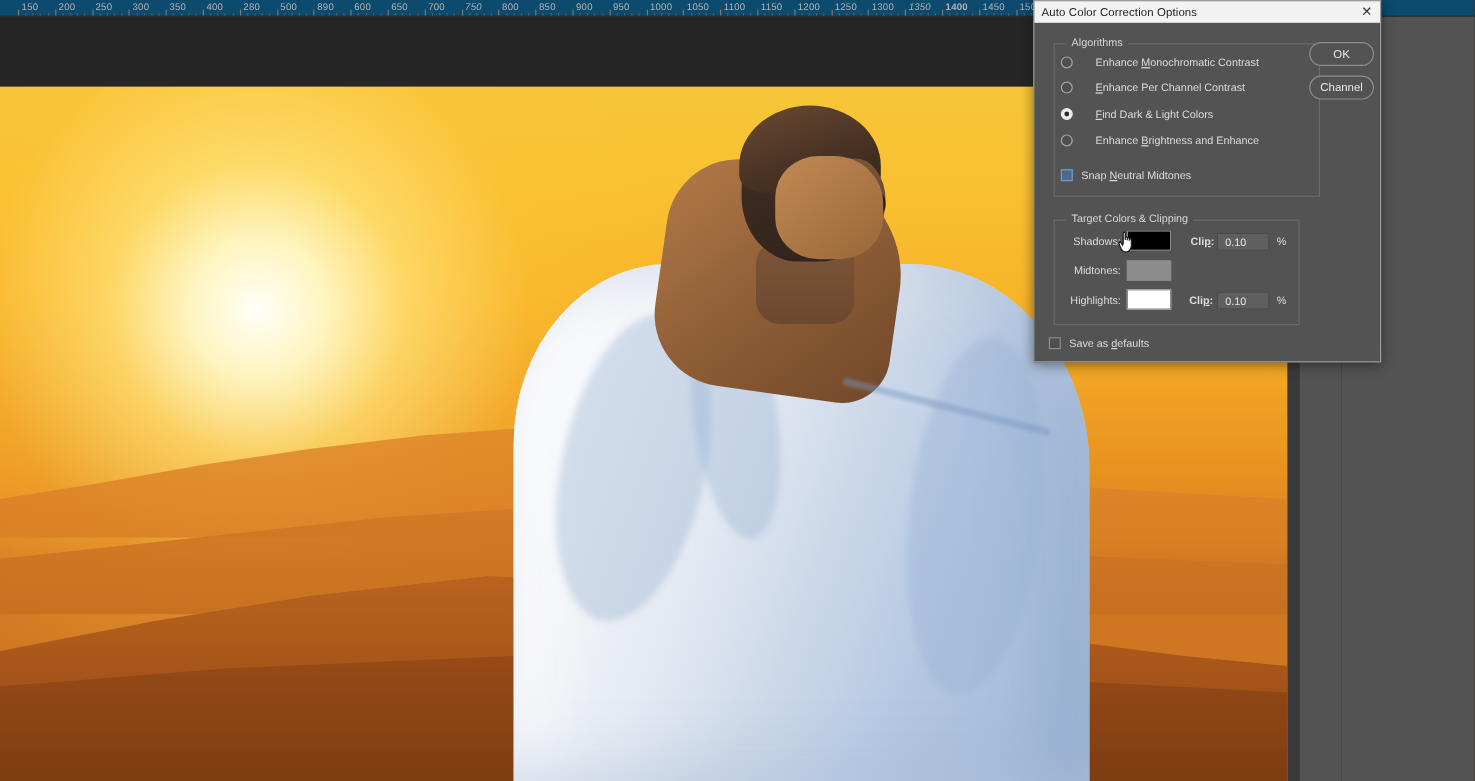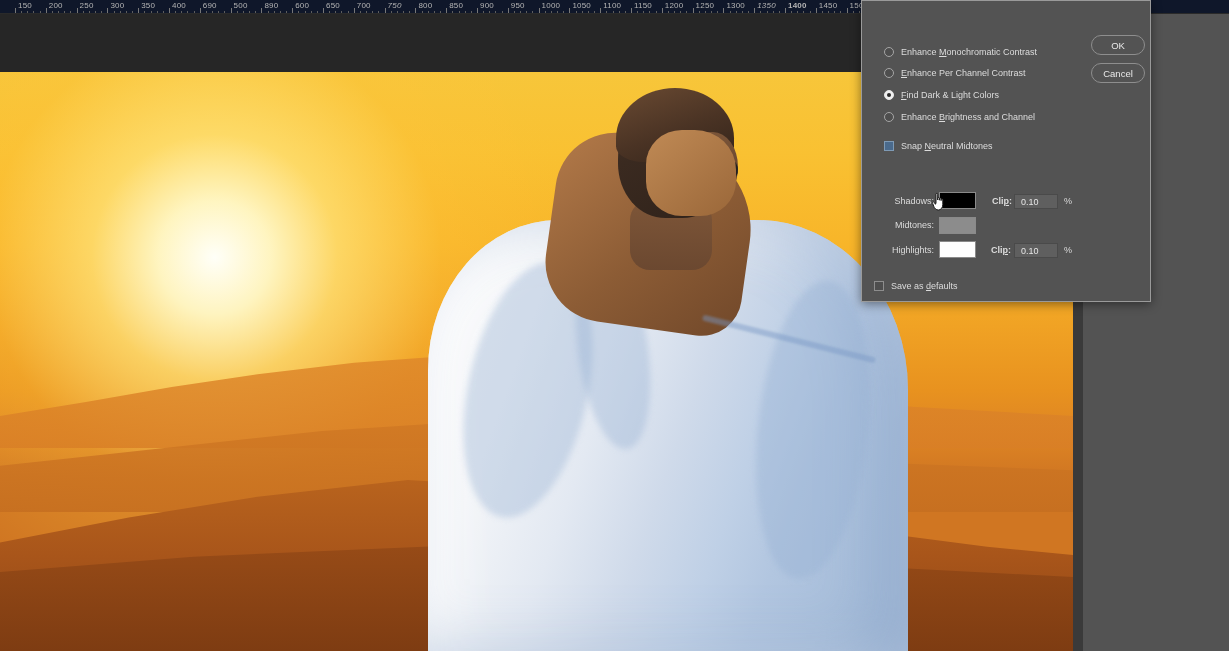--- a/index.html
+++ b/index.html
@@ -7,21 +7,21 @@
     width: 1229px; height: 651px;
     overflow: hidden;
     background: #2b2b2b;
     font-family: "Liberation Sans", sans-serif;
   }
   #app { position: relative; width: 1229px; height: 651px; overflow: hidden; }
 
   
   #ruler {
     position: absolute; left: 0; top: 0; width: 1229px; height: 14px;
-    background: #0f172a; border-bottom: 1px solid #2a2a2a;
+    background: #0c4a6e; border-bottom: 1px solid #2a2a2a;
     overflow: hidden;
   }
   .rtick { position: absolute; top: 8px; width: 1px; height: 6px; background: #777; }
   .rtick.minor { top: 11px; height: 3px; background: #5e5e5e; }
   .rlabel {
     position: absolute; top: 0px; font-size: 8px; color: #b4b4b4;
     font-family: "Liberation Sans", sans-serif; letter-spacing: .2px;
     white-space: nowrap; line-height: 12px;
   }
 
@@ -169,21 +169,21 @@
   #dlg-body { position:absolute; left:0; top:18px; width:288px; height:282px; }
 
   .groupbox {
     position:absolute; border:1px solid #6a6a6a;
   }
   .group-legend {
     position:absolute; top:-7px; left:10px; background:#535353; padding:0 4px;
     font-size:9px; color:#d8d8d8;
   }
   .radio-row {
-    position:absolute; display:flex; align-items:center; gap:7px;
+    position:absolute; display:flex; align-items:center; gap:19px;
     font-size:9px; color:#dcdcdc; white-space:nowrap;
   }
   .radio {
     width:10px; height:10px; border-radius:50%;
     border:1px solid #a6a6a6; background:#4e4e4e;
     display:flex; align-items:center; justify-content:center; flex:none;
   }
   .radio.on { background:#f0f0f0; border-color:#e8e8e8; }
   .radio.on::after { content:""; width:4px; height:4px; border-radius:50%; background:#2a2a2a; }
   u { text-decoration: underline; }
@@ -257,21 +257,21 @@
       <div class="rtick minor" style="left: 150.52px;"></div>
       <div class="rtick minor" style="left: 156.68px;"></div>
       <div class="rtick minor" style="left: 162.84px;"></div>
       <div class="rtick" style="left: 169px;"></div>
       <div class="rlabel" style="left: 172px;">400</div>
       <div class="rtick minor" style="left: 175.16px;"></div>
       <div class="rtick minor" style="left: 181.32px;"></div>
       <div class="rtick minor" style="left: 187.48px;"></div>
       <div class="rtick minor" style="left: 193.64px;"></div>
       <div class="rtick" style="left: 199.8px;"></div>
-      <div class="rlabel" style="left: 202.8px;">690</div>
+      <div class="rlabel" style="left: 202.8px;">280</div>
       <div class="rtick minor" style="left: 205.96px;"></div>
       <div class="rtick minor" style="left: 212.12px;"></div>
       <div class="rtick minor" style="left: 218.28px;"></div>
       <div class="rtick minor" style="left: 224.44px;"></div>
       <div class="rtick" style="left: 230.6px;"></div>
       <div class="rlabel" style="left: 233.6px;">500</div>
       <div class="rtick minor" style="left: 236.76px;"></div>
       <div class="rtick minor" style="left: 242.92px;"></div>
       <div class="rtick minor" style="left: 249.08px;"></div>
       <div class="rtick minor" style="left: 255.24px;"></div>
@@ -443,56 +443,66 @@
     
 
     
     
 
     
     
   </div>
 
   <div id="dialog">
+    <div id="dlg-title">
+      <span id="dlg-title-text">Auto Color Correction Options</span>
+      <span id="dlg-close">✕</span>
+    </div>
 
     <div id="dlg-body">
 
+      <div class="groupbox" style="left:16px; top:17px; width:222px; height:128px;">
+        <span class="group-legend">Algorithms</span>
+      </div>
 
       <div class="radio-row" style="left:22px; top:28px;">
         <span class="radio"></span>
         <span><span>Enhance </span><u>M</u><span>onochromatic Contrast</span></span>
       </div>
 
       <div class="radio-row" style="left:22px; top:49px;">
         <span class="radio"></span>
         <span><span></span><u>E</u><span>nhance Per Channel Contrast</span></span>
       </div>
 
       <div class="radio-row" style="left:22px; top:71px;">
         <span class="radio on"></span>
         <span><span></span><u>F</u><span>ind Dark &amp; Light Colors</span></span>
       </div>
 
       <div class="radio-row" style="left:22px; top:93px;">
         <span class="radio"></span>
-        <span><span>Enhance </span><u>B</u><span>rightness and Channel</span></span>
+        <span><span>Enhance </span><u>B</u><span>rightness and Enhance</span></span>
       </div>
 
       <div class="check-row" style="left:22px; top:122px;">
         <span class="cbox blue"></span>
         <span><span>Snap </span><u>N</u><span>eutral Midtones</span></span>
       </div>
 
       <div class="btn" style="left:229px; top:16px;">
         <span>OK</span>
       </div>
       <div class="btn" style="left:229px; top:44px;">
-        <span>Cancel</span>
-      </div>
-
+        <span>Channel</span>
+      </div>
+
+      <div class="groupbox" style="left:16px; top:164px; width:205px; height:88px;">
+        <span class="group-legend">Target Colors &amp; Clipping</span>
+      </div>
 
       <div class="swatch-label" style="left:10px; top:177px; width:62px;">Shadows:</div>
       <div class="swatch" style="left:77px; top:173px; background:#000000;"></div>
       <div class="clip-label" style="left:130px; top:177px;"><span>Cli</span><u>p</u><span>:</span></div>
       <div class="clip-field" style="left:152px; top:175px;">
           <span>0.10</span>
         </div>
       <div class="pct" style="left:202px; top:177px;">%</div>
 
       <div class="swatch-label" style="left:10px; top:201px; width:62px;">Midtones:</div>

